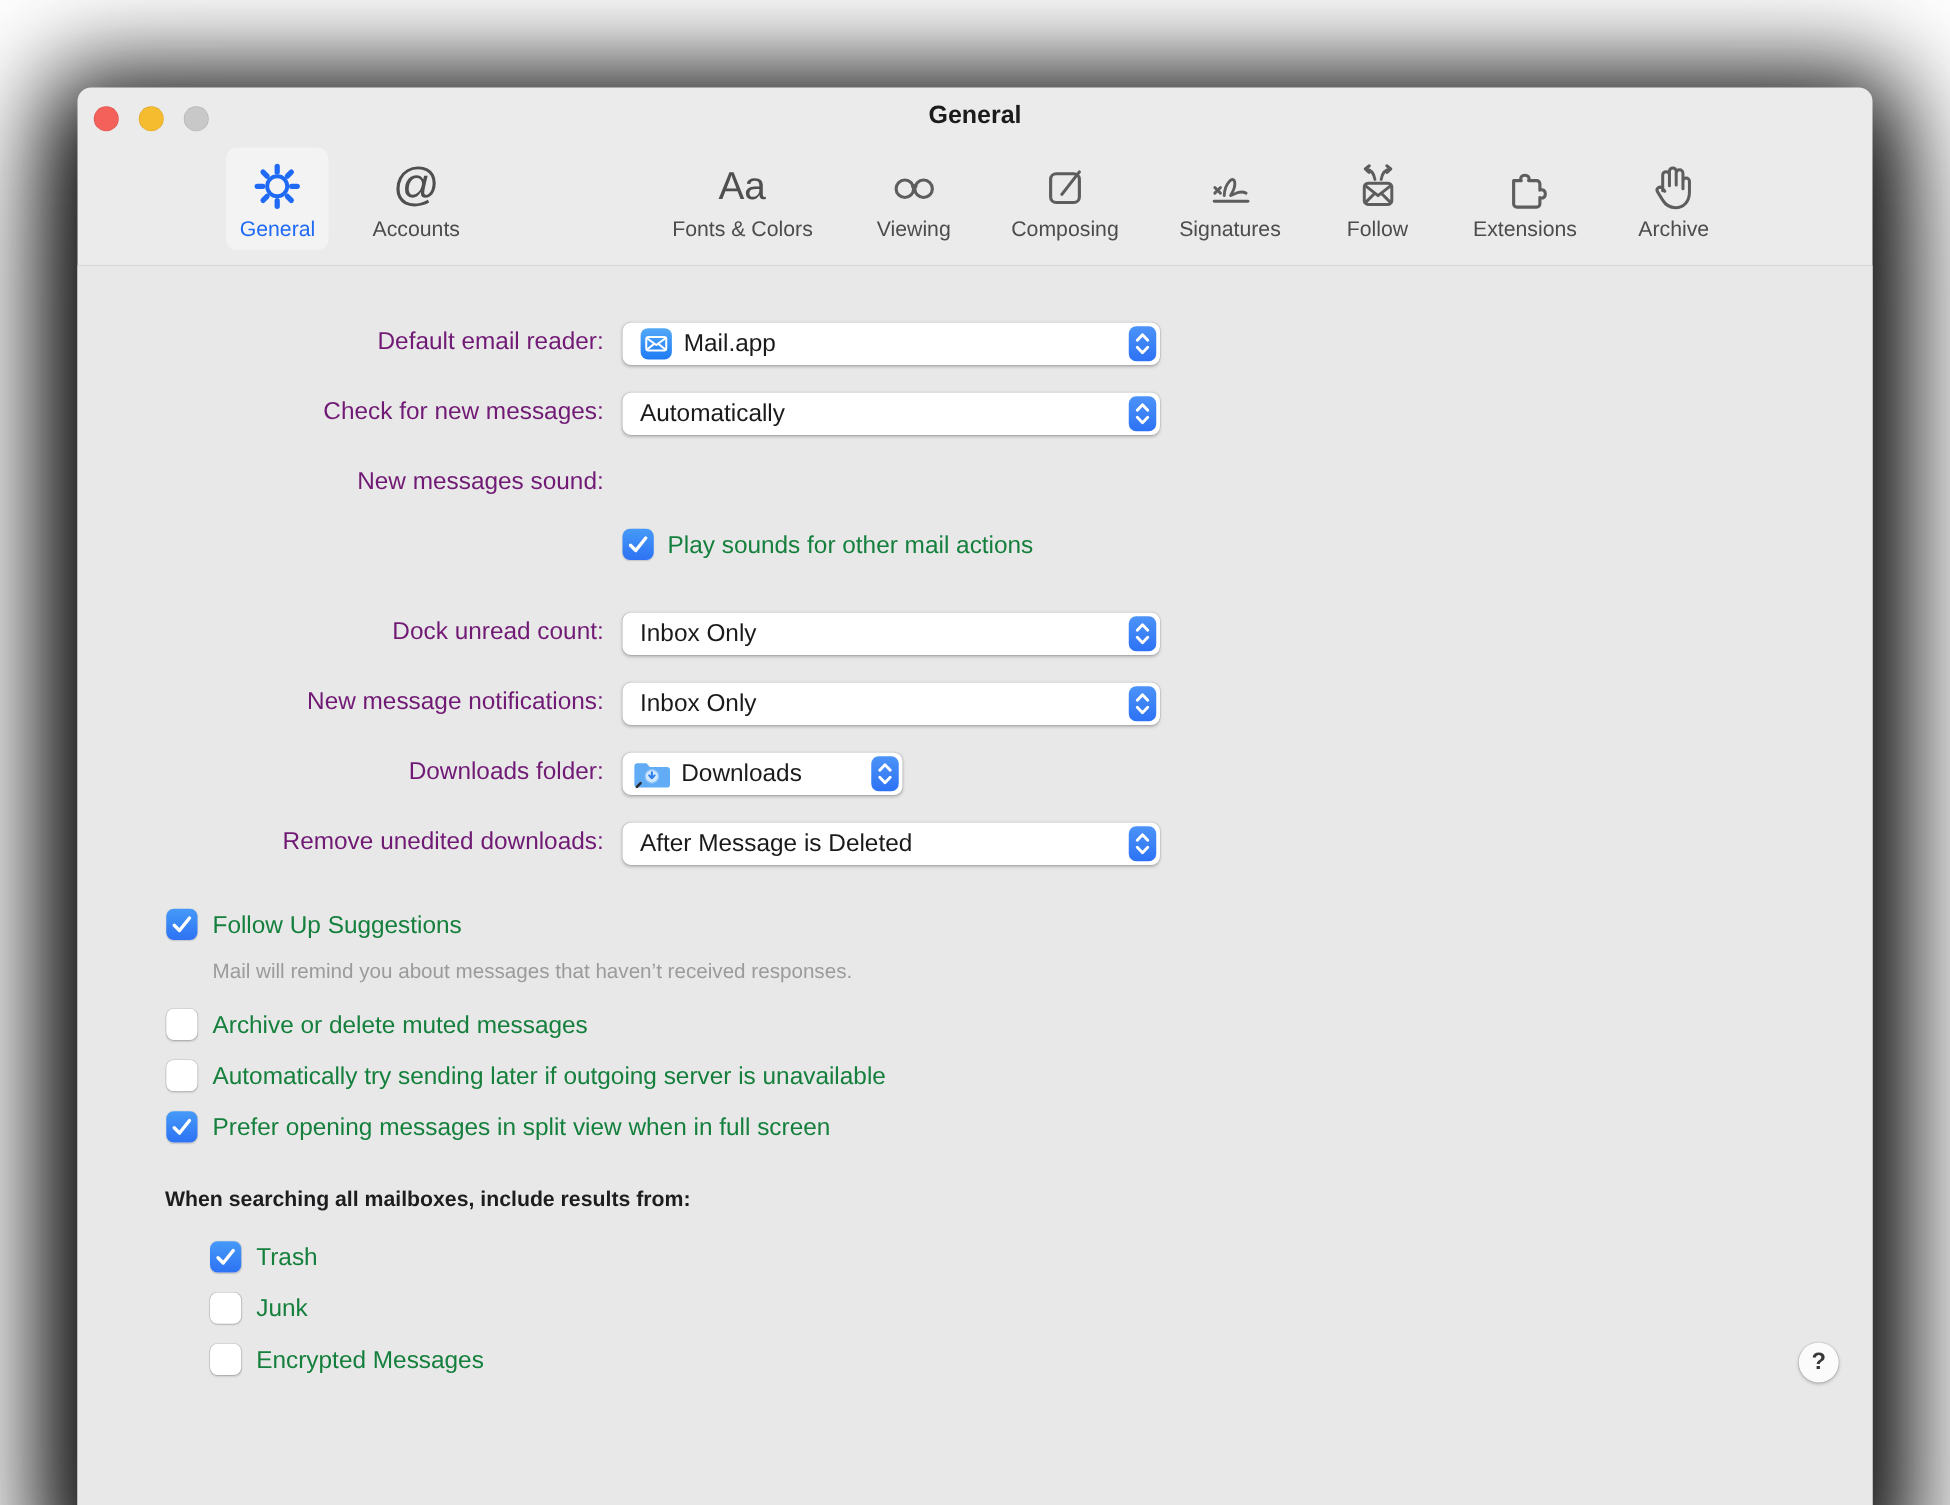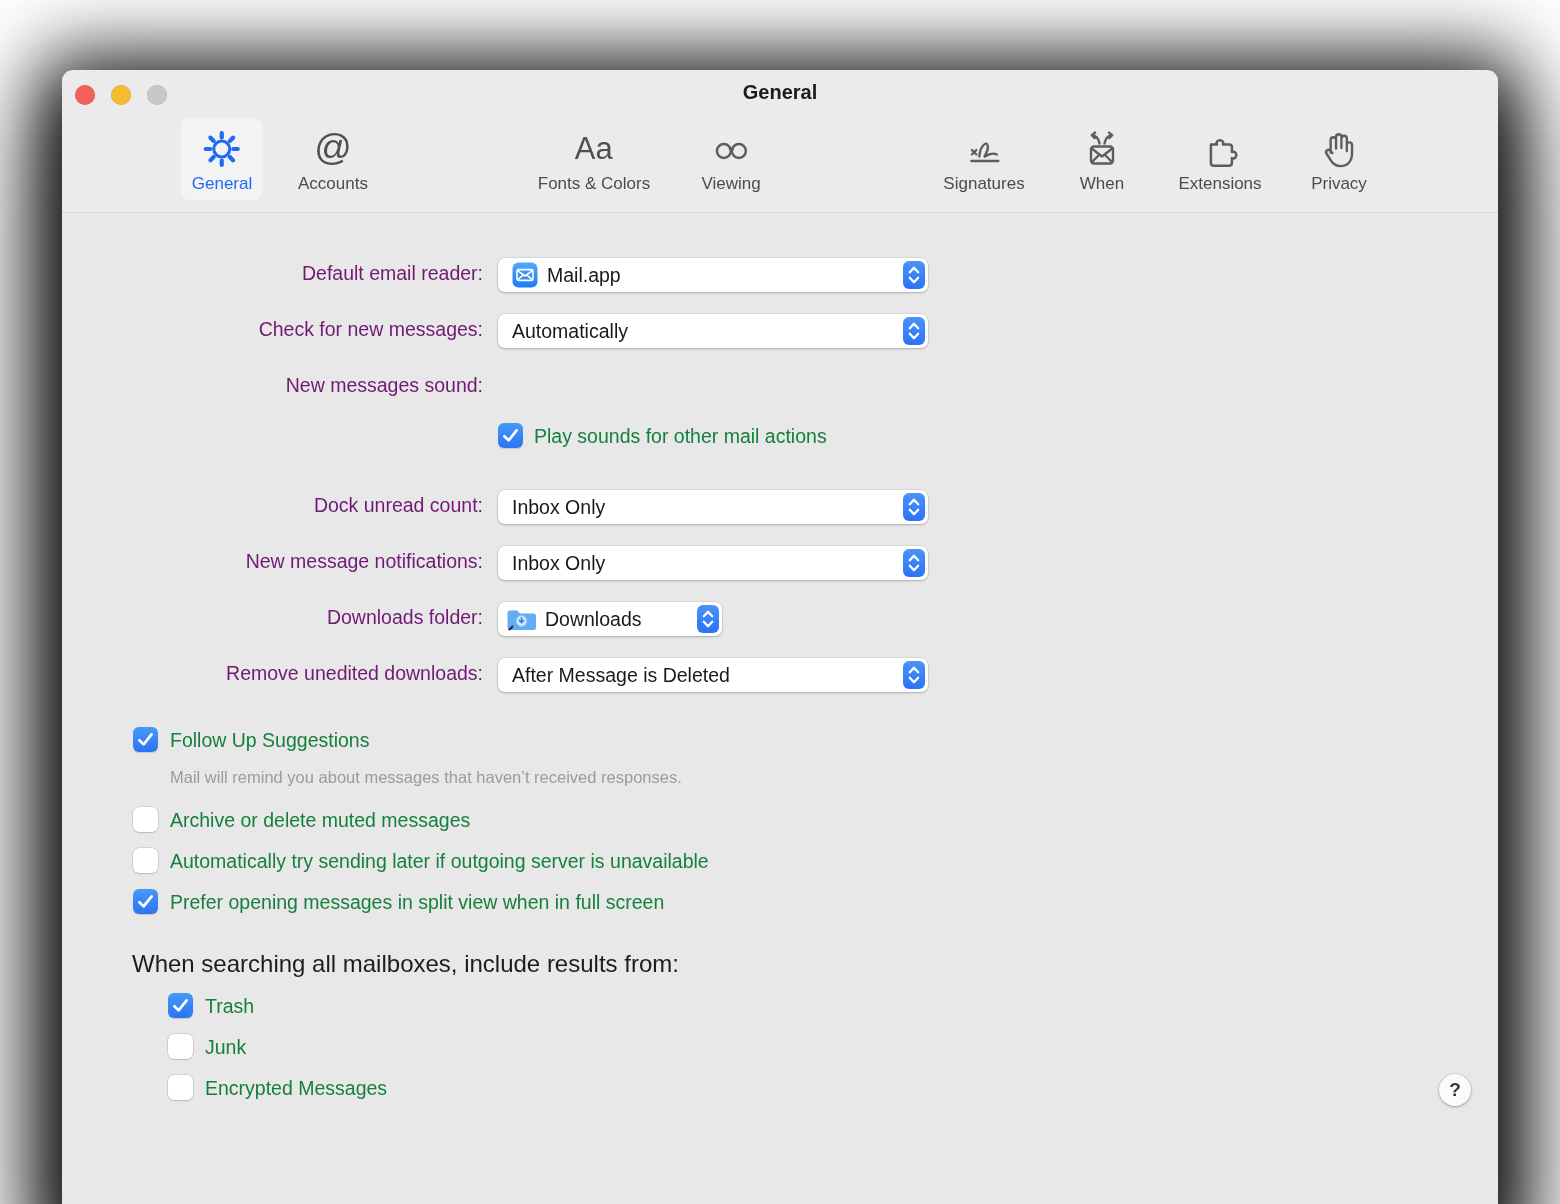--- a/index.html
+++ b/index.html
@@ -53,21 +53,21 @@
   .appicon { margin-right:9px; flex:0 0 auto; display:flex; }
 
   
   .cb { position:absolute; width:25px; height:25px; border-radius:6px; cursor:default; }
   .cb.on  { background:linear-gradient(#459af8,#2d72f4);
     box-shadow:0 .5px 1px rgba(0,0,0,.15); display:flex; align-items:center; justify-content:center; }
   .cb.off { background:#fff;
     box-shadow:0 0 0 .5px rgba(0,0,0,.18), 0 1px 1.5px rgba(0,0,0,.12); }
   .cb-lbl { position:absolute; white-space:nowrap; font-size:19.5px; color:#15803d; }
   .note { position:absolute; font-size:16.5px; color:#9c9b9b; white-space:nowrap; }
-  .heading { position:absolute; font-size:24px; color:#1d1d1f; white-space:nowrap; }
+  .heading { position:absolute; font-size:17px; color:#1d1d1f; white-space:nowrap;font-weight:bold; }
 
   .help-btn { position:absolute; left:1377px; top:1004px; width:32px; height:32px;
     border-radius:50%; background:#fbfbfb; display:flex; align-items:center; justify-content:center;
     font-size:19px; font-weight:700; color:#38383a;
     box-shadow:0 0 0 .5px rgba(0,0,0,.12), 0 1px 3px rgba(0,0,0,.28); cursor:default; }
 
   svg { display:block; }
 </style>
 </head>
 <body>
@@ -125,20 +125,29 @@
       <span class="tb-ico">
         <svg width="46" height="46" viewBox="0 0 46 46" fill="none" stroke="#5d5d5d" stroke-width="2.5" stroke-linecap="round">
           <circle cx="15.5" cy="25" r="7"></circle>
             <circle cx="30.5" cy="25" r="7"></circle>
           <path d="M21.6,23 a3.3,3.3 0 0 1 2.8,0"></path>
         </svg>
       </span>
       <span class="tb-lbl">Viewing</span>
     </div>
 
+    <div class="tb-item tb5">
+      <span class="tb-ico">
+        <svg width="46" height="46" viewBox="0 0 46 46" fill="none" stroke="#5d5d5d" stroke-width="2.5" stroke-linecap="round" stroke-linejoin="round">
+          <rect x="11.5" y="13" width="23" height="23" rx="4.5"></rect>
+          <line x1="20.5" y1="29.5" x2="34.5" y2="11.5"></line>
+        </svg>
+      </span>
+      <span class="tb-lbl">Composing</span>
+    </div>
 
     <div class="tb-item tb6">
       <span class="tb-ico">
         <svg width="46" height="46" viewBox="0 0 46 46" fill="none" stroke="#5d5d5d" stroke-width="2.3" stroke-linecap="round">
           <line x1="10.5" y1="24" x2="15" y2="28.5"></line>
             <line x1="15" y1="24" x2="10.5" y2="28.5"></line>
           <path d="M18,30.5 C18.5,20 26,13.5 26.5,20.5 C27,27.5 19.5,33 25.5,29.5 C29.5,27.2 33,27.2 35.5,28.5"></path>
           <line x1="10" y1="35" x2="37" y2="35"></line>
         </svg>
       </span>
@@ -148,39 +157,39 @@
     <div class="tb-item tb7">
       <span class="tb-ico">
         <svg width="46" height="46" viewBox="0 0 46 46" fill="none" stroke="#5d5d5d" stroke-width="2.4" stroke-linecap="round" stroke-linejoin="round">
           <rect x="12" y="20.5" width="22" height="17" rx="3"></rect>
           <path d="M12.8,22.5 L23,30.5 L33.2,22.5"></path>
           <path d="M13.5,35.5 L20,29 M32.5,35.5 L26,29"></path>
           <path d="M20.5,17.5 C19.5,11.5 16.5,9.5 13,9.2 M16,6.6 L12.8,9.2 L15.8,12"></path>
           <path d="M25.5,17.5 C26.5,11.5 29.5,9.5 33,9.2 M30,6.6 L33.2,9.2 L30.2,12"></path>
         </svg>
       </span>
-      <span class="tb-lbl">When</span>
+      <span class="tb-lbl">Follow</span>
     </div>
 
     <div class="tb-item tb8">
       <span class="tb-ico">
         <svg width="46" height="46" viewBox="0 0 46 46" fill="none" stroke="#5d5d5d" stroke-width="2.5" stroke-linejoin="round">
           <path d="M13.5,18.5 h6 c-2.2,-5.8 8.2,-5.8 6,0 h6.4 a2.6,2.6 0 0 1 2.6,2.6 v5 c5.8,-2.2 5.8,8.2 0,6 v5 a2.6,2.6 0 0 1 -2.6,2.6 H16.1 a2.6,2.6 0 0 1 -2.6,-2.6 z"></path>
         </svg>
       </span>
       <span class="tb-lbl">Extensions</span>
     </div>
 
     <div class="tb-item tb9">
       <span class="tb-ico">
         <svg width="46" height="46" viewBox="0 0 46 46" fill="none" stroke="#5d5d5d" stroke-width="2.4" stroke-linecap="round" stroke-linejoin="round">
           <path d="M14.5,26.5 V14 a2.7,2.7 0 0 1 5.4,0 v8.5 M19.9,22 V11 a2.7,2.7 0 0 1 5.4,0 v11 M25.3,22 V12.5 a2.7,2.7 0 0 1 5.4,0 V25 M30.7,25 v-6 a2.6,2.6 0 0 1 5.2,0 V27.5 c0,7.8 -4.6,12.6 -11.3,12.6 c-4.8,0 -7.6,-1.9 -10.1,-6 l-4.1,-6.6 c-1.7,-2.8 1.9,-5.2 4,-2.7 l1.8,2.2"></path>
         </svg>
       </span>
-      <span class="tb-lbl">Privacy</span>
+      <span class="tb-lbl">Archive</span>
     </div>
   </div>
 
   <div class="divider"></div>
   <div class="content-bg"></div>
 
   <div class="flabel" style="top:192px">Default email reader:</div>
   <div class="popup" style="top:188px">
     <span class="appicon">
       <svg width="26" height="26" viewBox="0 0 26 26">

